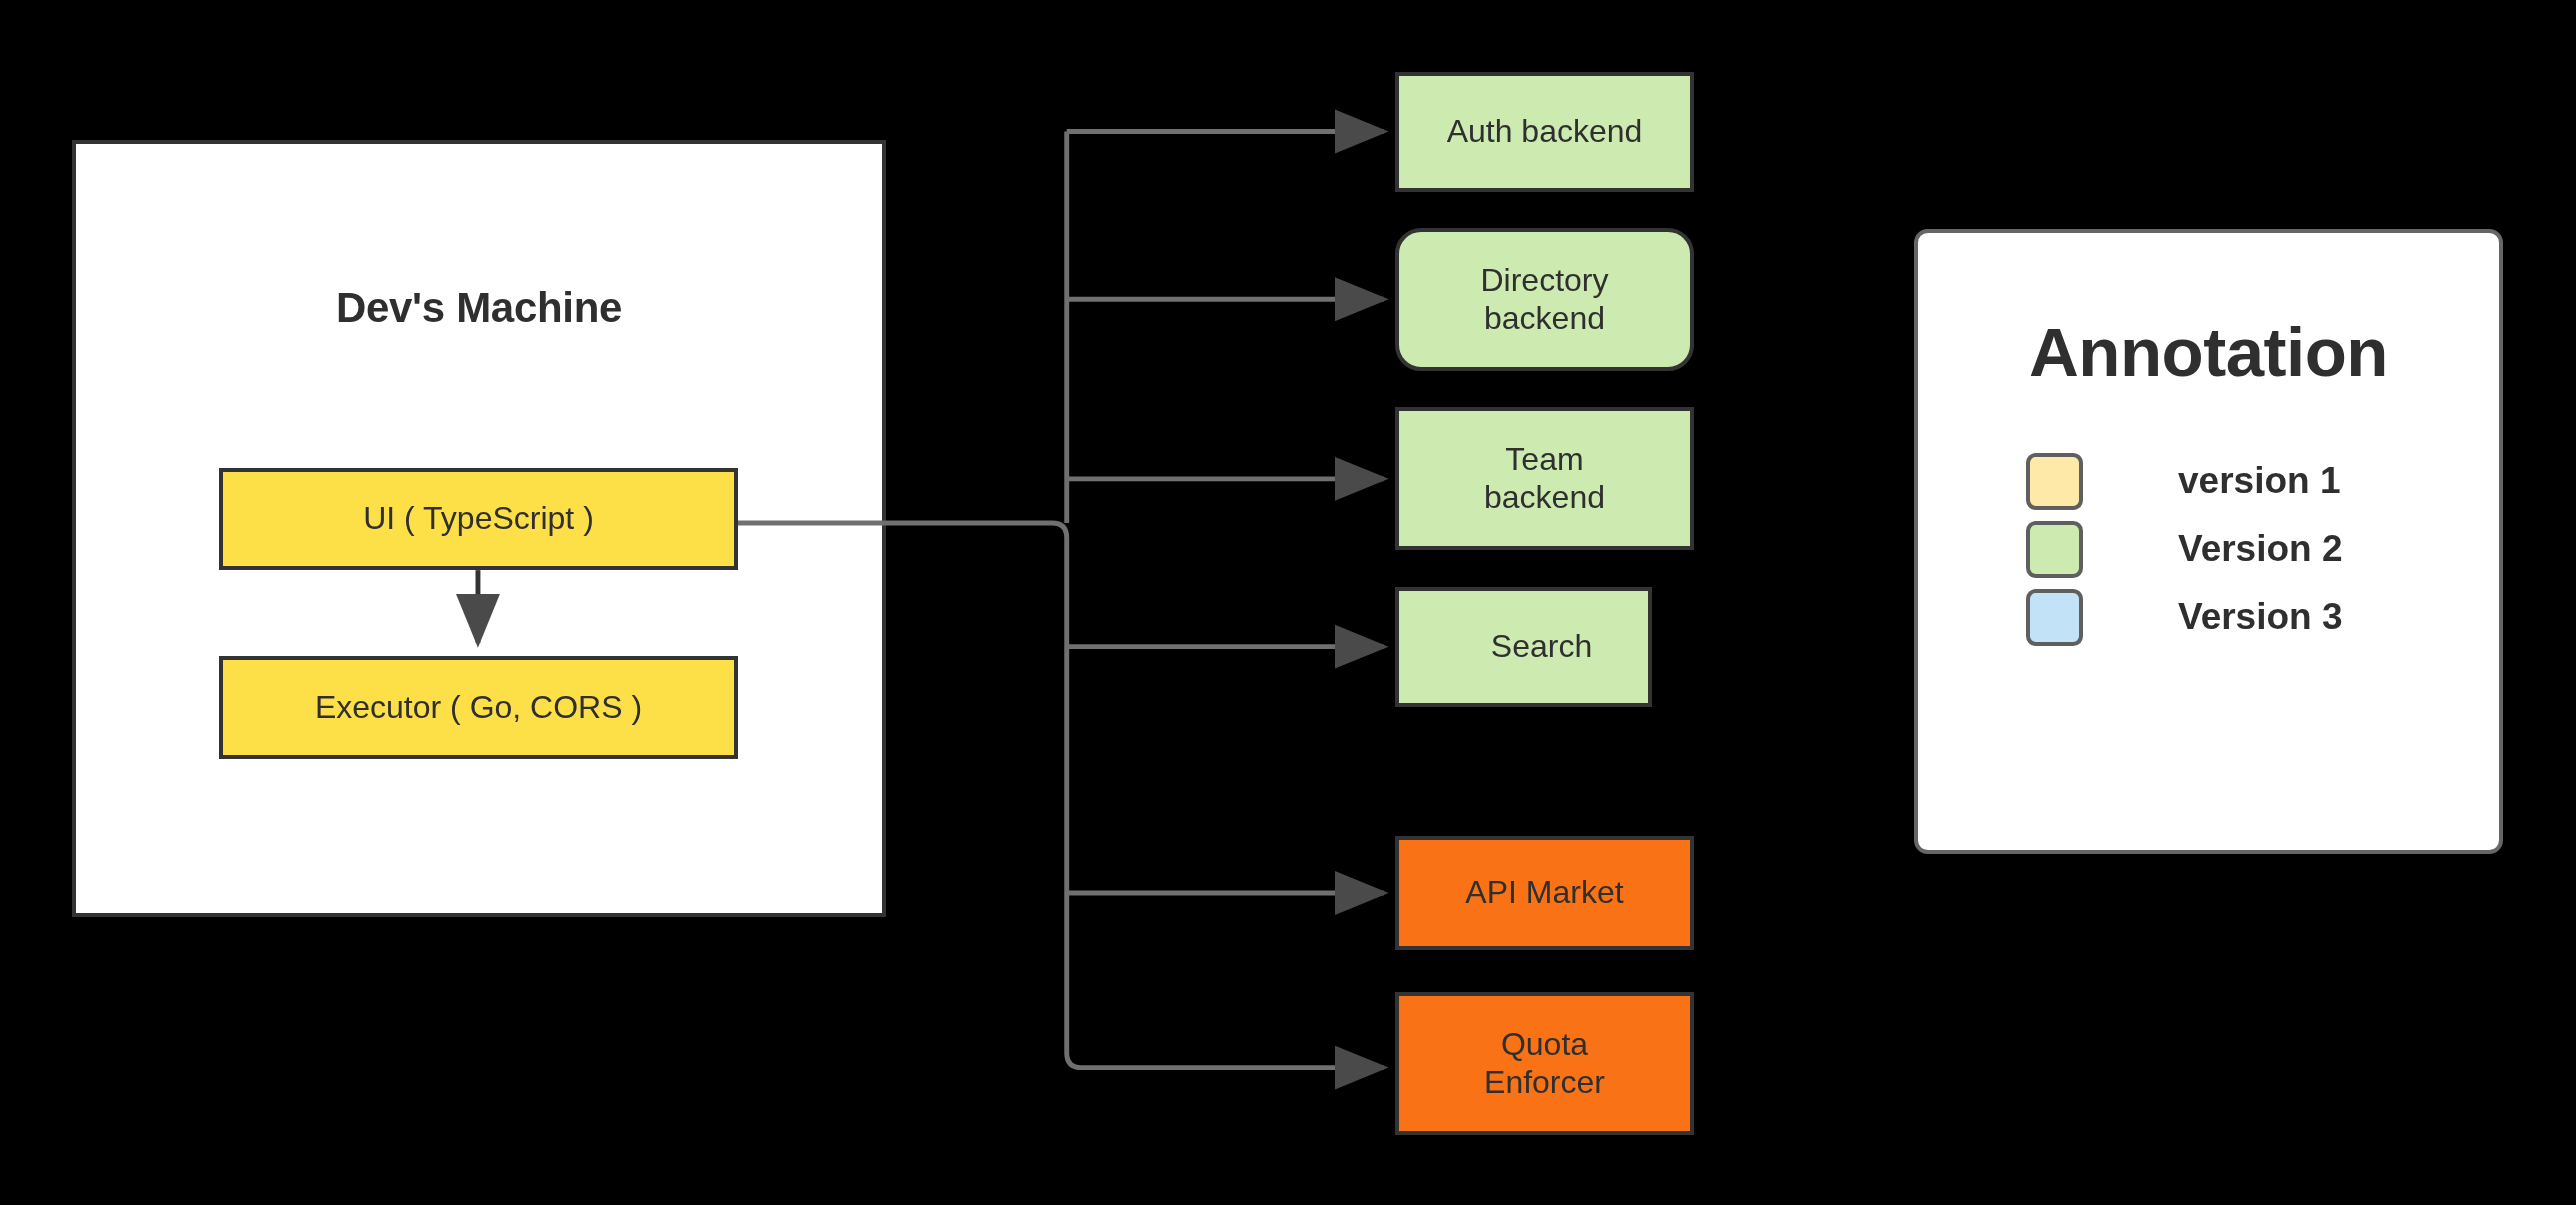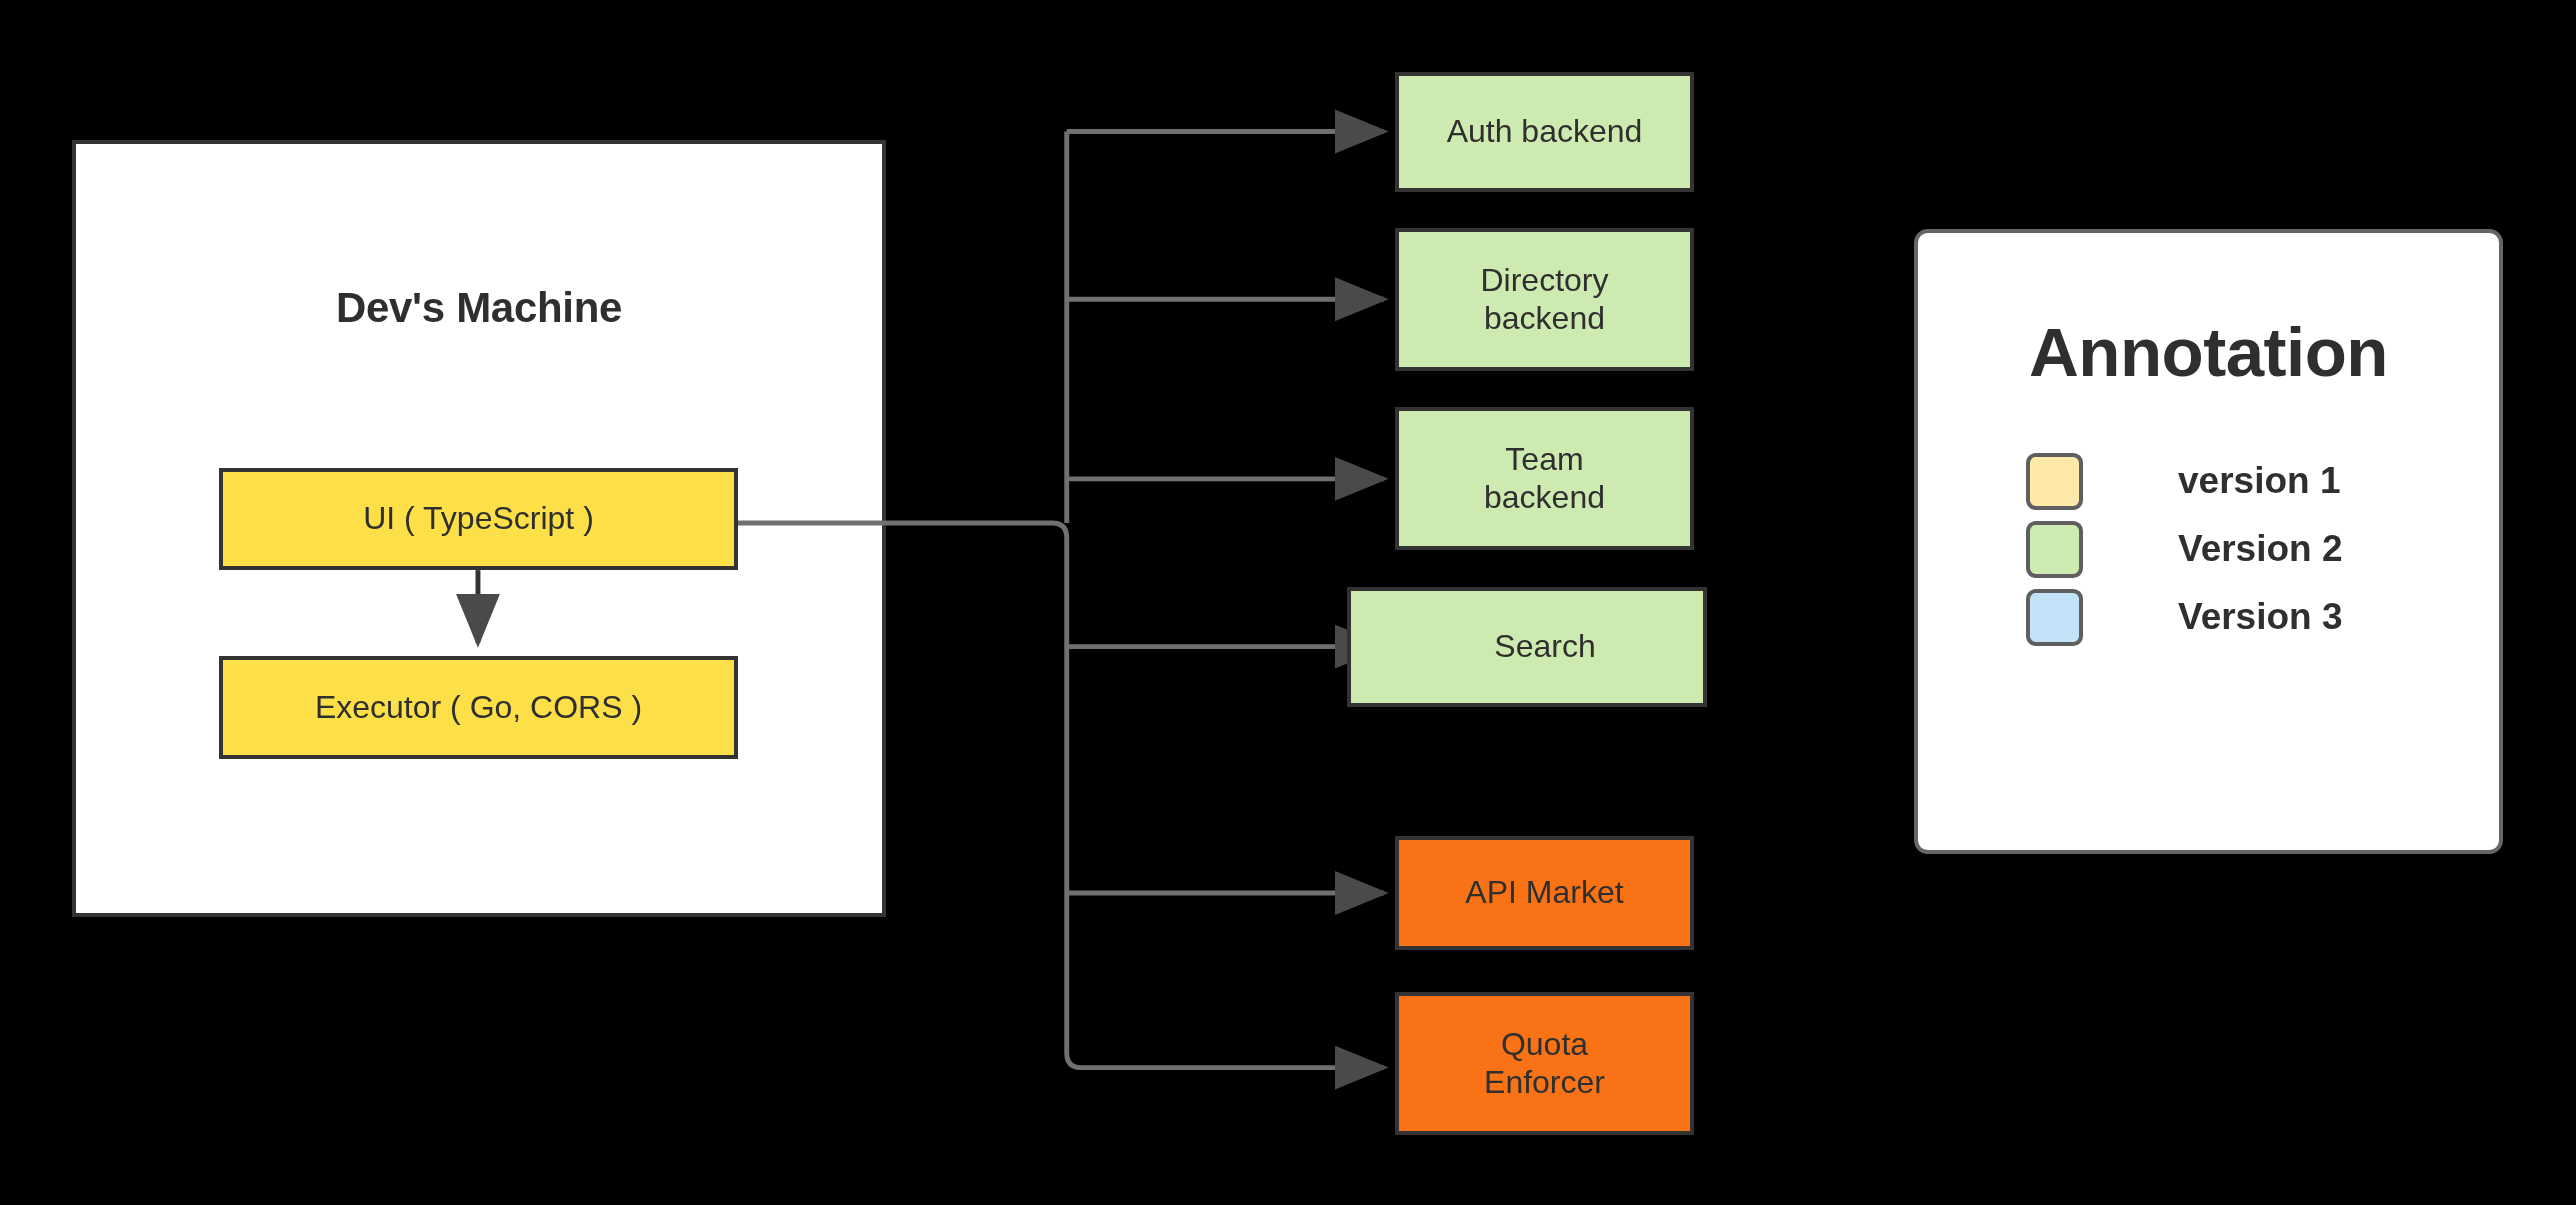--- a/index.html
+++ b/index.html
@@ -57,23 +57,23 @@
   .node.yellow { background: #fde047; }
   .node.green  { background: #cdeab0; }
   .node.blue   { background: #f97316; }
 
   
   #node-ui       { left: 219px; top: 468px;  width: 519px; height: 102px; }
   #node-executor { left: 219px; top: 656px;  width: 519px; height: 103px; }
 
   
   #node-auth      { left: 1395px; top: 72px;   width: 299px; height: 120px; }
-  #node-directory { left: 1395px; top: 228px;  width: 299px; height: 143px; }
+  #node-directory { left: 1395px; top: 228px;  width: 299px; height: 143px; border-radius: 26px; }
   #node-team      { left: 1395px; top: 407px;  width: 299px; height: 143px; }
-  #node-search    { left: 1347px; top: 587px;  width: 360px; height: 120px; padding-left: 36px; }
+  #node-search    { left: 1395px; top: 587px;  width: 257px; height: 120px; padding-left: 36px; }
   #node-apimarket { left: 1395px; top: 836px;  width: 299px; height: 114px; }
   #node-quota     { left: 1395px; top: 984px; width: 299px; height: 143px; margin-top: 8px; }
 
   
   .edges {
     position: absolute;
     left: 0;
     top: 0;
     width: 2576px;
     height: 1205px;

